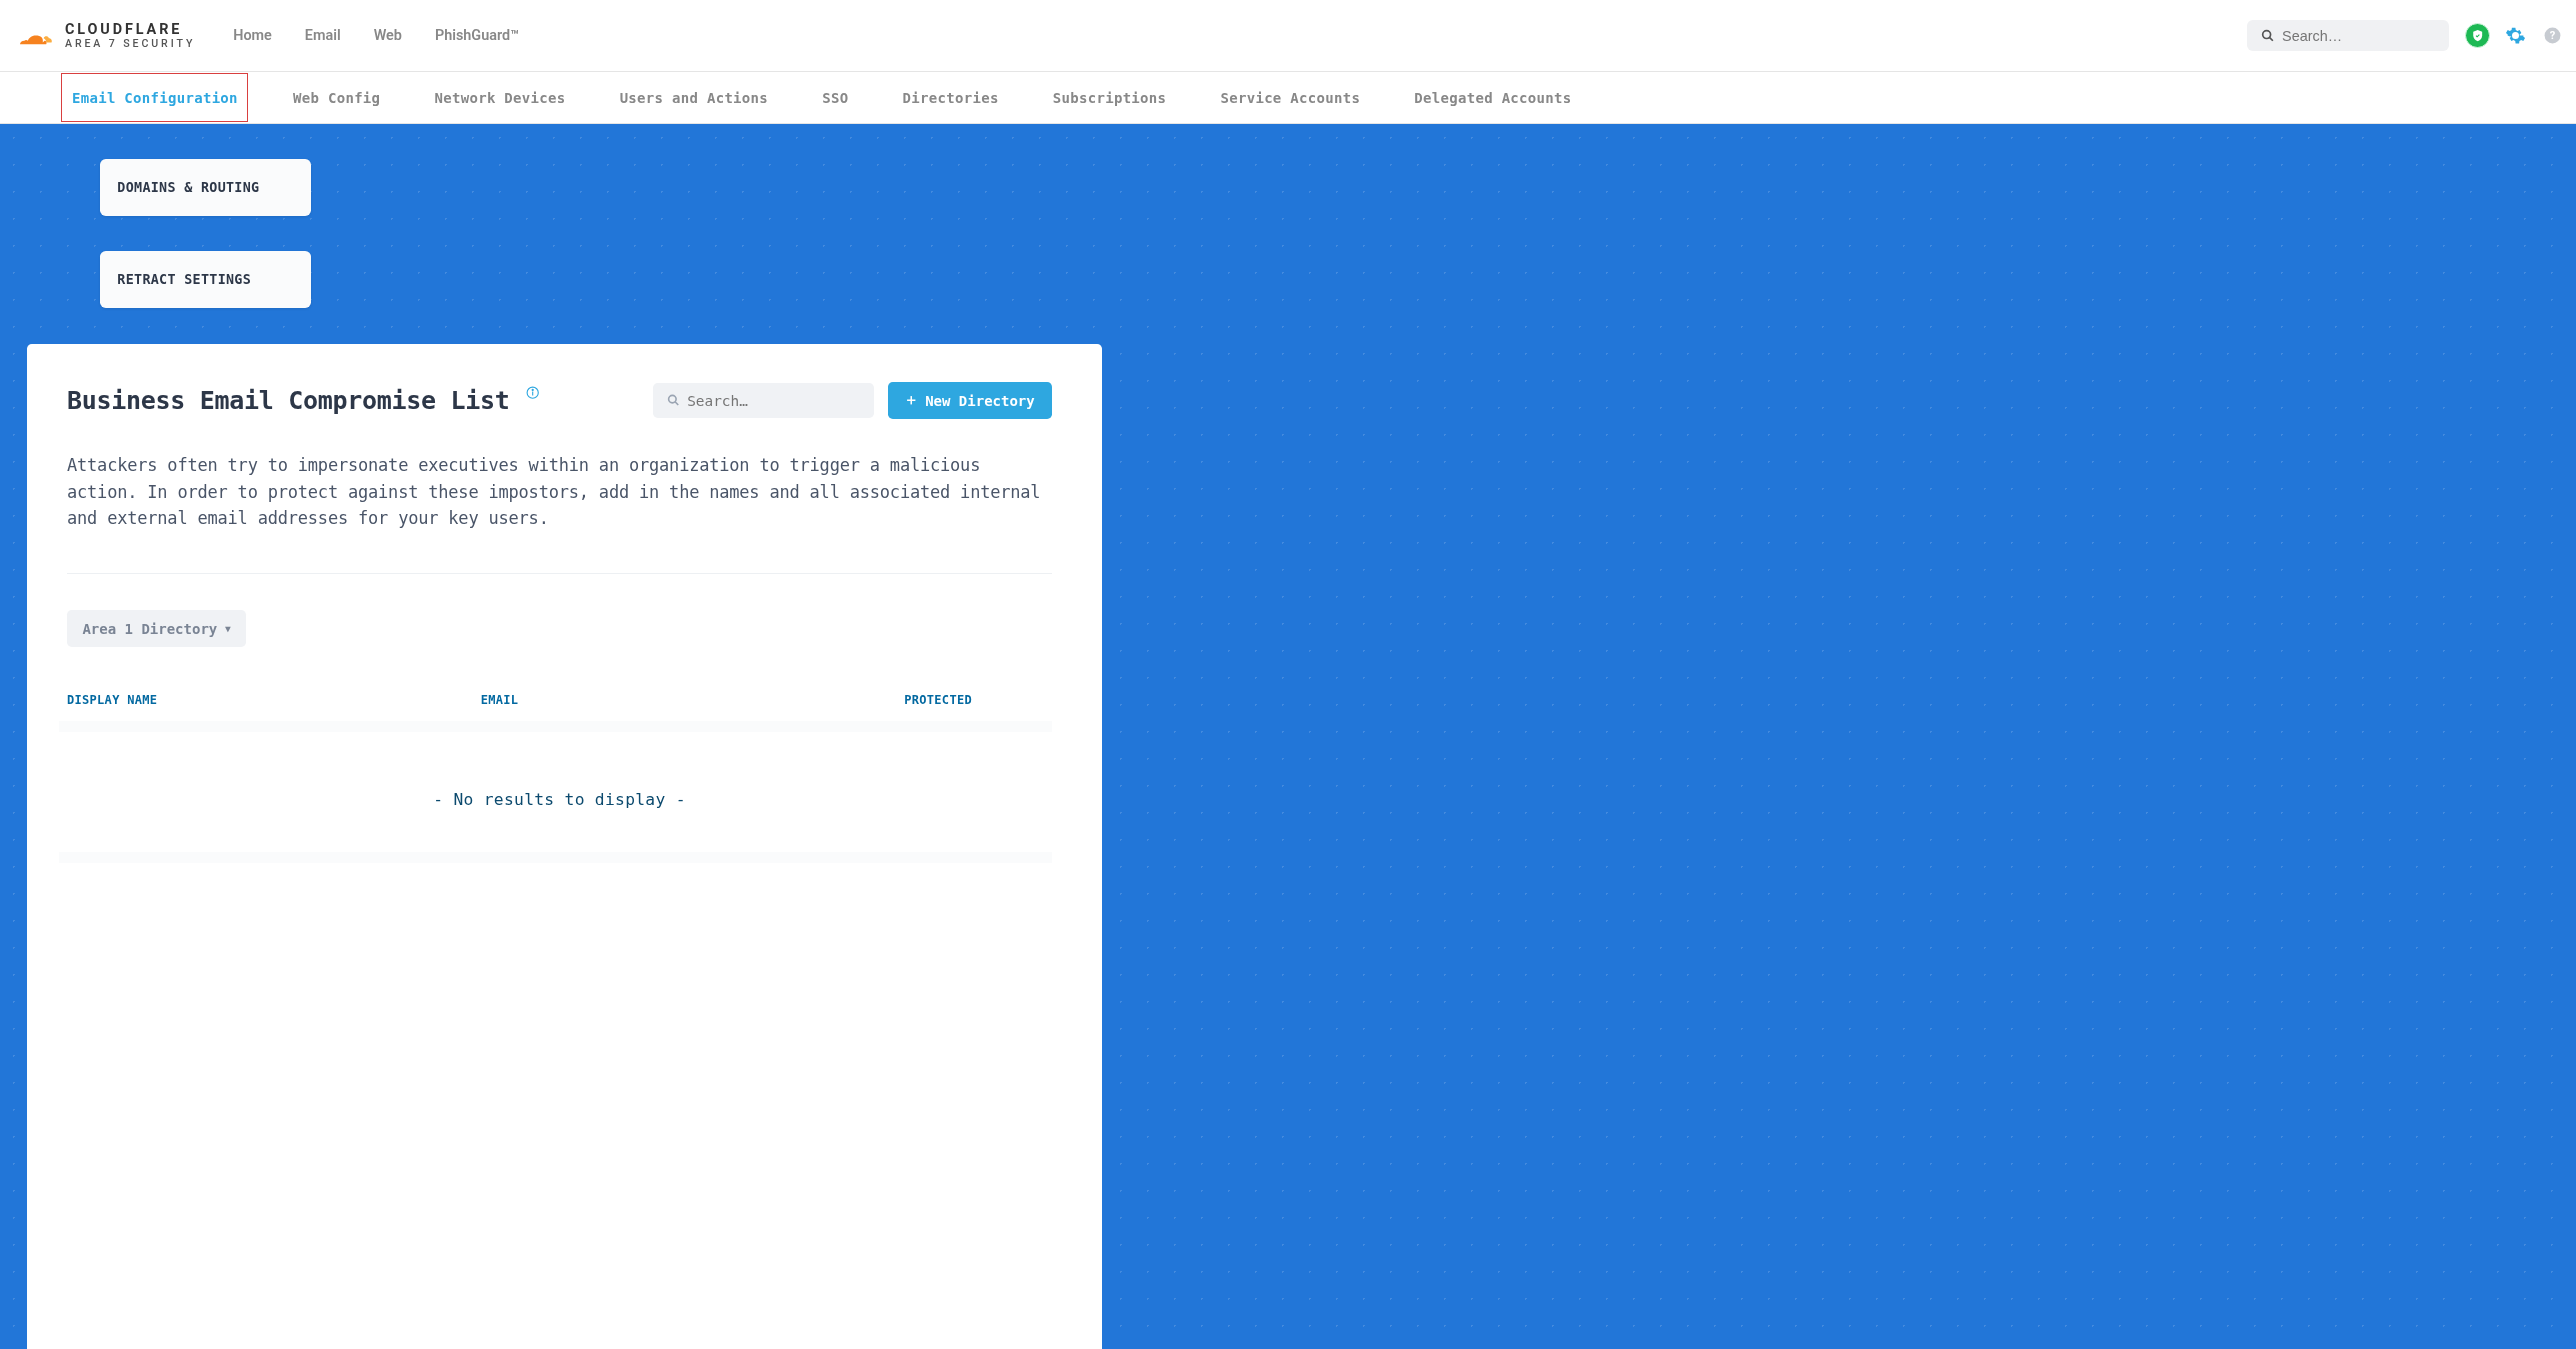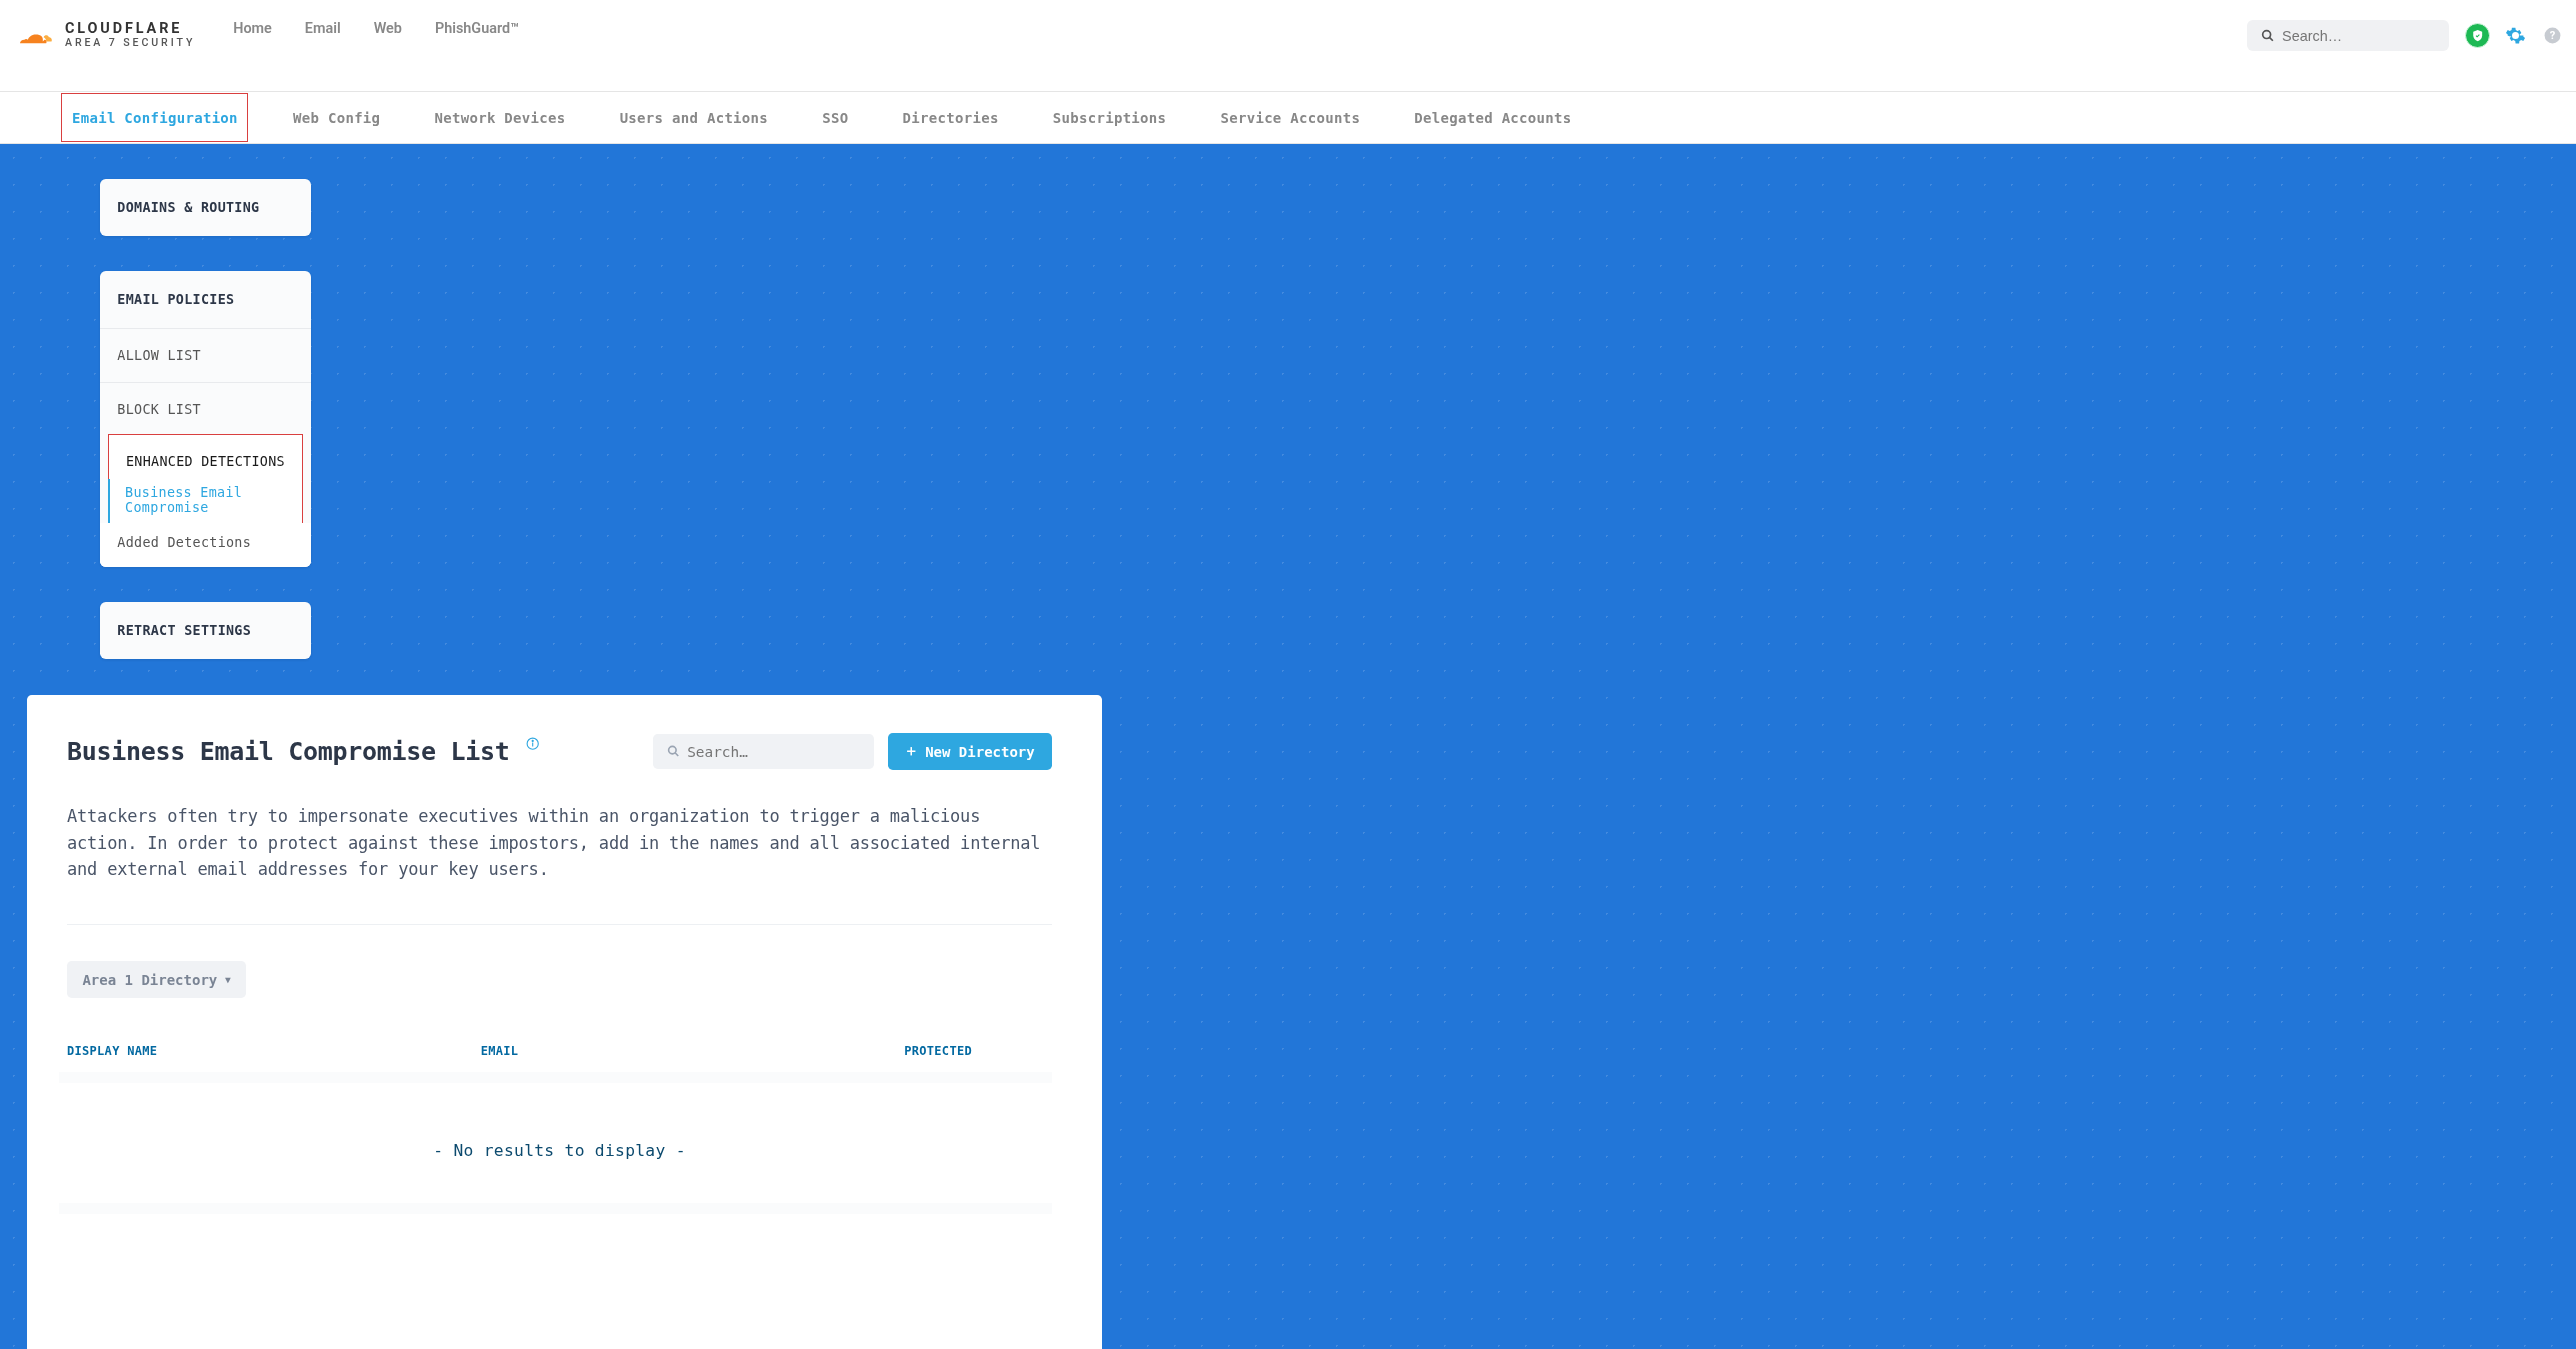--- a/index.html
+++ b/index.html
@@ -3,25 +3,24 @@
   <meta charset="utf-8">
   <style>
     * { box-sizing: border-box; margin: 0; padding: 0; }
     body {
       font-family: -apple-system, BlinkMacSystemFont, "Segoe UI", Roboto, sans-serif;
       background: #fff;
       color: #333;
     }
     .topbar {
       display: flex;
-      align-items: flex-start;
+      align-items: center;
       padding: 0 13.4px;
       height: 72px;
       border-bottom: 1px solid #e5e5e5;
-      margin-top: 20px;
     }
     .logo-block {
       display: flex;
       align-items: center;
       margin-right: 38px;
     }
     .cloud-icon {
       width: 42px;
       height: 29px;
       margin-right: 9.6px;
@@ -374,30 +373,20 @@
   <a>Delegated Accounts</a>
 </div>
 
 <div class="blue-area">
 
   <aside class="sidebar">
     <div class="side-card">
       <div class="side-header">DOMAINS &amp; ROUTING</div>
     </div>
 
-    <div class="side-card">
-      <div class="side-header">EMAIL POLICIES</div>
-      <div class="side-item">ALLOW LIST</div>
-      <div class="side-item">BLOCK LIST</div>
-      <div class="highlight-box-2">
-        <div class="side-item section-head" style="border-top:none">ENHANCED DETECTIONS</div>
-        <div class="side-sub active">Business Email Compromise</div>
-      </div>
-      <div class="side-sub muted">Added Detections</div>
-    </div>
 
     <div class="side-card">
       <div class="side-header">RETRACT SETTINGS</div>
     </div>
   </aside>
 
   <section class="main-panel">
     <div class="panel-head">
       <h1 class="panel-title">
         <span>Business Email Compromise List</span>

